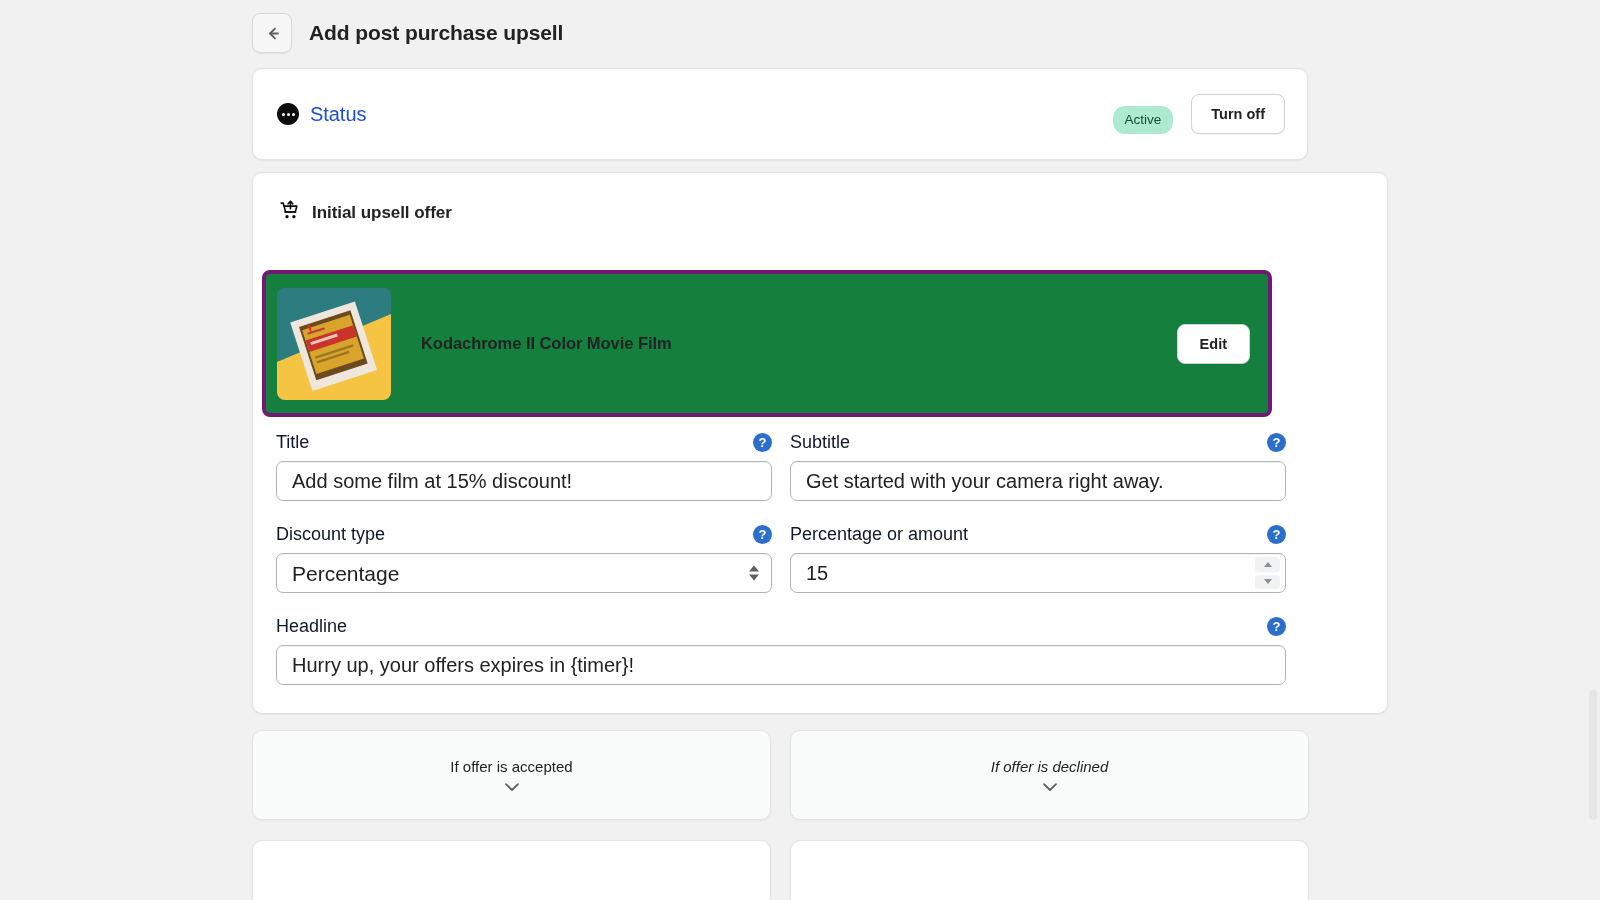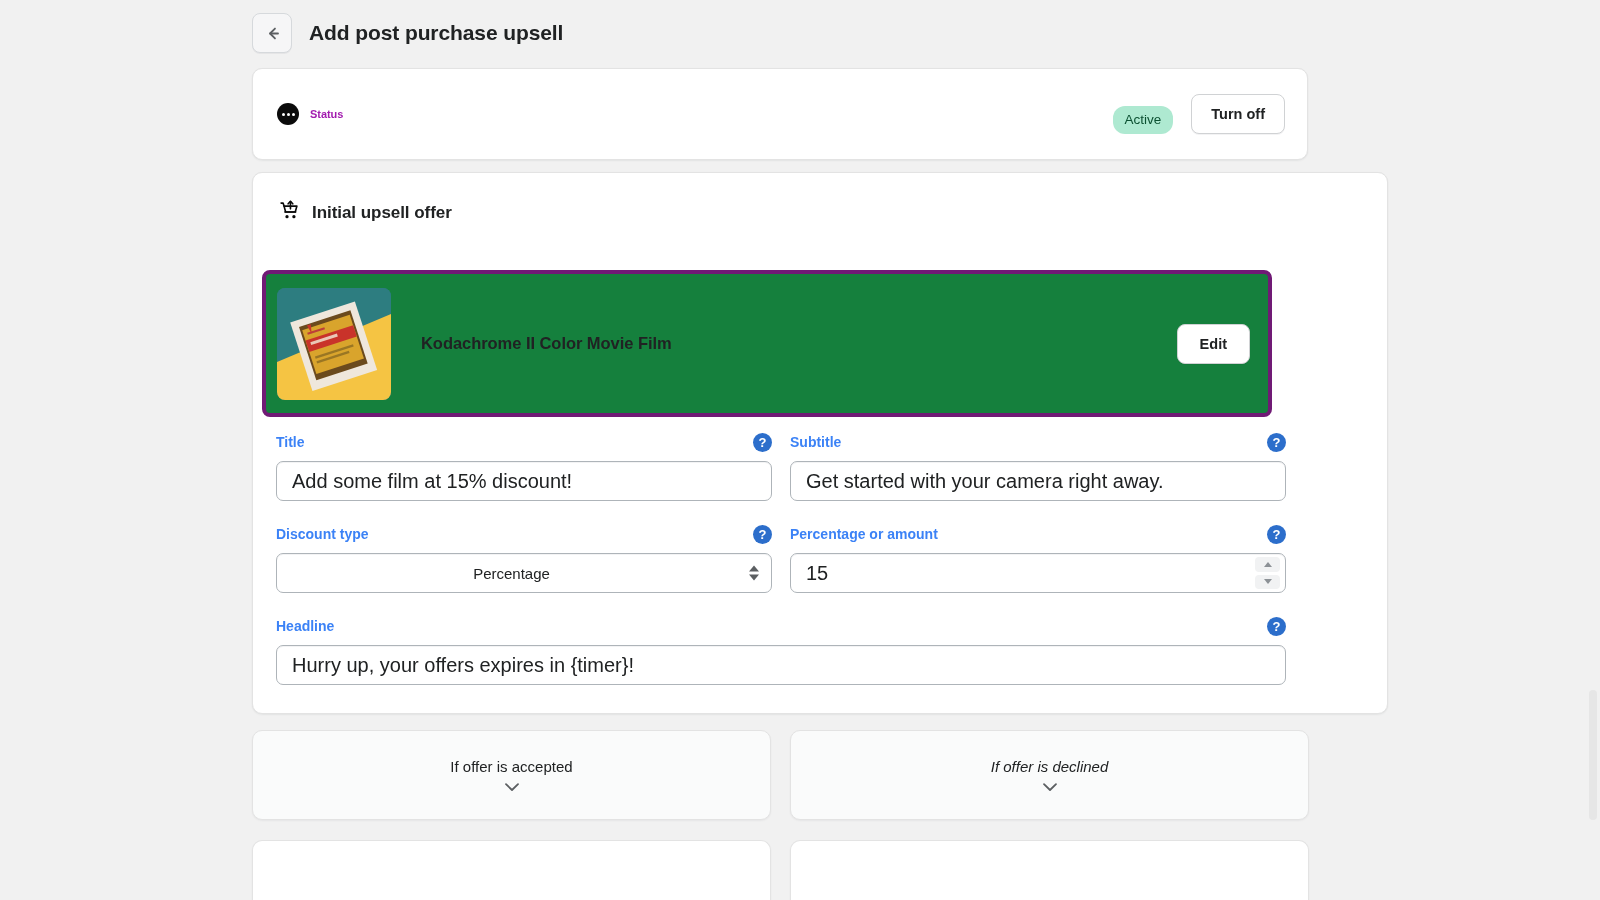--- a/index.html
+++ b/index.html
@@ -100,23 +100,23 @@
   }
   .status-dot-icon i {
     width: 3px;
     height: 3px;
     border-radius: 50%;
     background: #ffffff;
     display: block;
   }
 
   .status-label {
-    font-size: 11px;
-    font-weight: bold;
-    color: #a21caf;
+    font-size: 20px;
+    font-weight: normal;
+    color: #1d4ed8;
     letter-spacing: -0.05px;
   }
 
   .status-right {
     margin-left: auto;
     display: flex;
     align-items: flex-end;
     gap: 18px;
   }
 
@@ -235,24 +235,23 @@
   .field-full { flex: 1 1 100%; }
 
   .field-label-row {
     display: flex;
     align-items: center;
     height: 22px;
     margin-bottom: 8px;
   }
 
   .field-label {
-    font-size: 14px;
-    color: #3b82f6;
+    font-size: 18px;
+    color: #0f172a;
     line-height: 20px;
-    font-weight: bold;
   }
 
   .help-icon {
     margin-left: auto;
     width: 19px;
     height: 19px;
     border-radius: 50%;
     background: #2c6ecb;
     color: #ffffff;
     font-size: 13px;
@@ -283,28 +282,27 @@
     width: 100%;
   }
   .select-input {
     width: 100%;
     height: 40px;
     border: 1px solid #aeb4b9;
     border-radius: 7px;
     background: #ffffff;
     padding: 0 40px 0 15px;
     font-family: "Liberation Sans", sans-serif;
-    font-size: 15px;
+    font-size: 21px;
     color: #202223;
     outline: none;
     appearance: none;
     -webkit-appearance: none;
     cursor: pointer;
     box-shadow: inset 0 1px 0 rgba(22,29,37,0.05);
-    text-align: center;
   }
   .select-chevrons {
     position: absolute;
     right: 13px;
     top: 50%;
     transform: translateY(-50%);
     pointer-events: none;
     display: flex;
     flex-direction: column;
     align-items: center;

